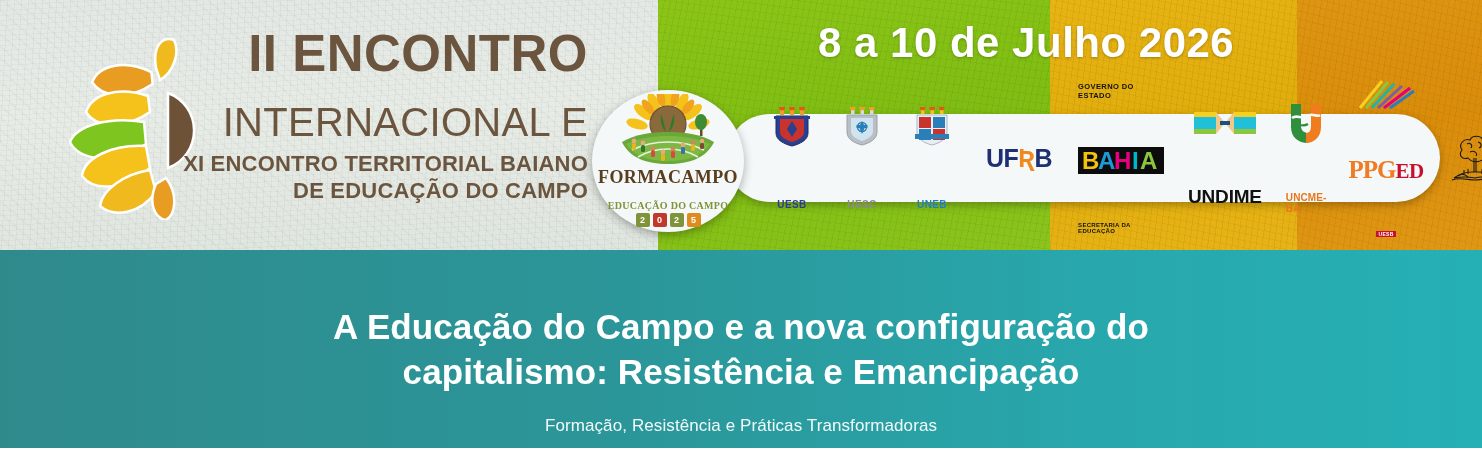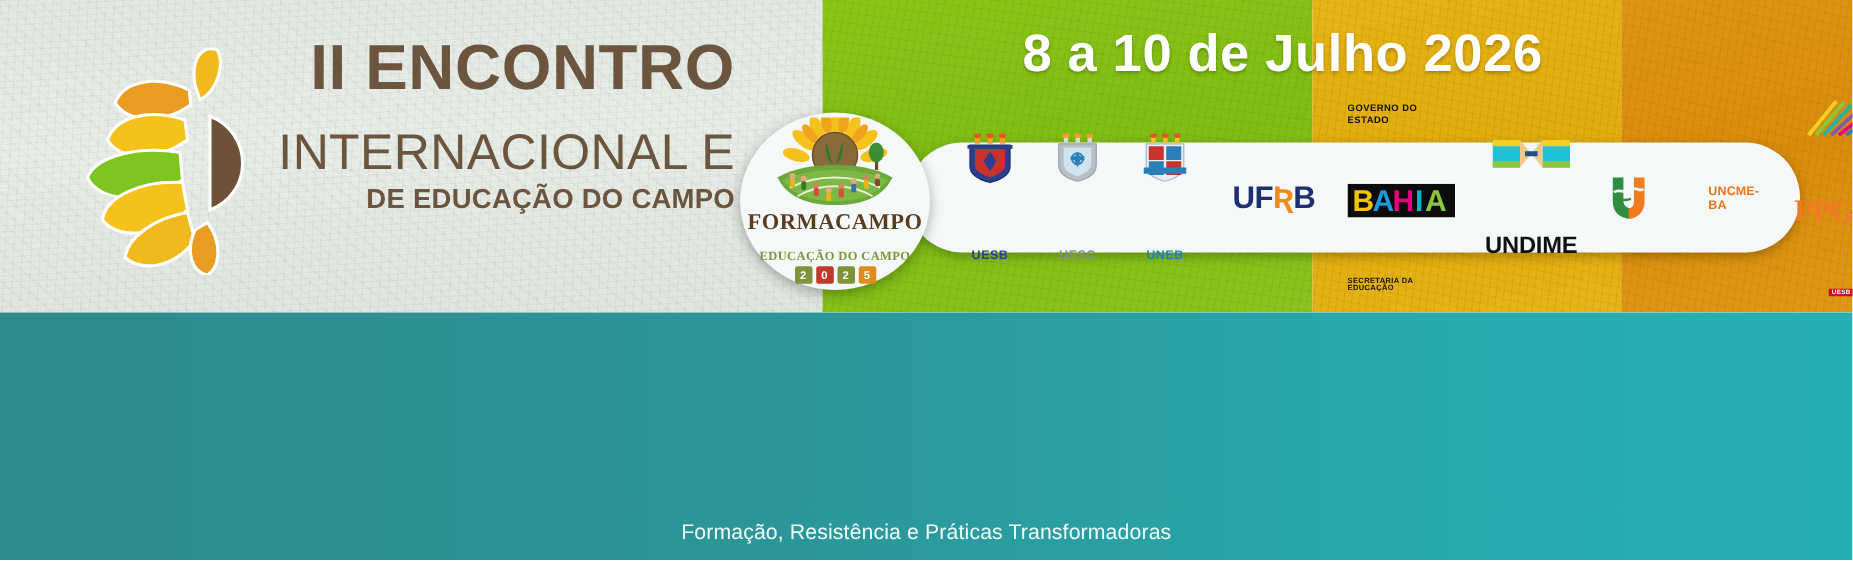--- a/index.html
+++ b/index.html
@@ -105,21 +105,21 @@
   .ufrb{font-size:25px;font-weight:700;letter-spacing:-0.5px;color:#1f2f72;}
   .ufrb .r{color:#f08a1e;}
 
   .bahia{display:flex;flex-direction:column;align-items:center;}
   .bahia-top{font-size:7.5px;font-weight:700;color:#111;letter-spacing:0.4px;}
   .bahia-bot{font-size:6px;font-weight:700;color:#111;letter-spacing:0.3px;margin-top:1px;}
 
   .undime{display:flex;flex-direction:column;align-items:center;}
   .undime-label{font-size:19px;font-weight:700;color:#111;letter-spacing:-0.2px;margin-top:1px;}
 
-  .uncme{display:flex;flex-direction:row;align-items:center;}
+  .uncme{display:flex;flex-direction:column;align-items:center;}
   .uncme-label{font-size:10px;font-weight:700;color:#e8761c;letter-spacing:0.1px;margin-top:1px;}
 
   .ppged{display:flex;flex-direction:column;align-items:center;}
   .ppged-row{display:flex;align-items:flex-end;font-family:"Liberation Serif",serif;}
   .ppged-p{font-size:25px;font-weight:700;color:#ef7b24;letter-spacing:-1px;}
   .ppged-ed{font-size:21px;font-weight:700;color:#c8102e;letter-spacing:-0.5px;}
   .ppged-badge{background:#c8102e;color:#fff;font-size:5px;font-weight:700;padding:0 2px;letter-spacing:0.3px;}
 
   
   .teal{
@@ -158,20 +158,21 @@
         <path d="M90 108 C56 106 28 120 26 138 C38 154 70 152 94 130 Z" fill="#f5c21b"></path>
         <path d="M94 132 C68 136 46 152 44 168 C58 180 84 176 100 154 Z" fill="#f0ba1f"></path>
         <path d="M100 146 C92 164 98 180 110 182 C120 176 122 156 110 140 Z" fill="#e89c22"></path>
       </g>
       <path d="M112 55 A40 40 0 0 1 112 130 Z" fill="#6e5238" stroke="#ffffff" stroke-width="2.5"></path>
     </svg>
 
     <div class="heading">
       <div class="h-line1">II ENCONTRO</div>
       <div class="h-line2">INTERNACIONAL E</div>
+      <div class="h-line3">XI ENCONTRO TERRITORIAL BAIANO</div>
       <div class="h-line4">DE EDUCAÇÃO DO CAMPO</div>
     </div>
 
     <div class="date">8 a 10 de Julho 2026</div>
 
     <div class="logo-pill">
 
       <div class="logo-slot" style="margin-left:46px;">
         <svg class="crest" viewBox="0 0 40 44">
           <g>
@@ -359,16 +360,17 @@
         <span style="background:#7f9338;">2</span>
         <span style="background:#c0392b;">0</span>
         <span style="background:#7f9338;">2</span>
         <span style="background:#e08b1e;">5</span>
       </div>
     </div>
 
   </div>
 
   <div class="teal">
+    <div class="main-title">A Educação do Campo e a nova configuração do capitalismo: Resistência e Emancipação</div>
     <div class="sub-title">Formação, Resistência e Práticas Transformadoras</div>
   </div>
 
 </div>
 
 </body></html>

